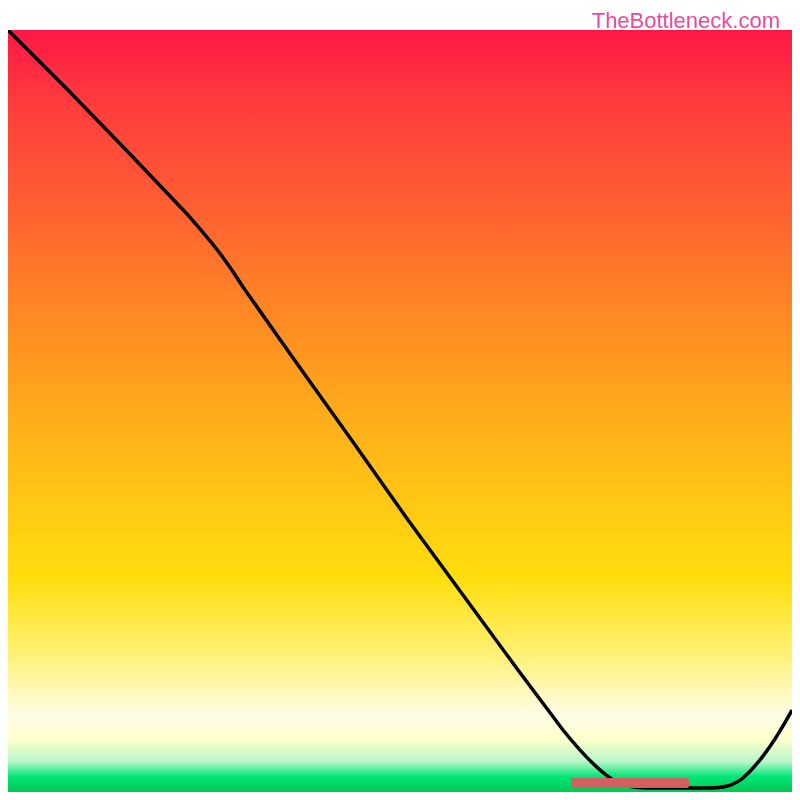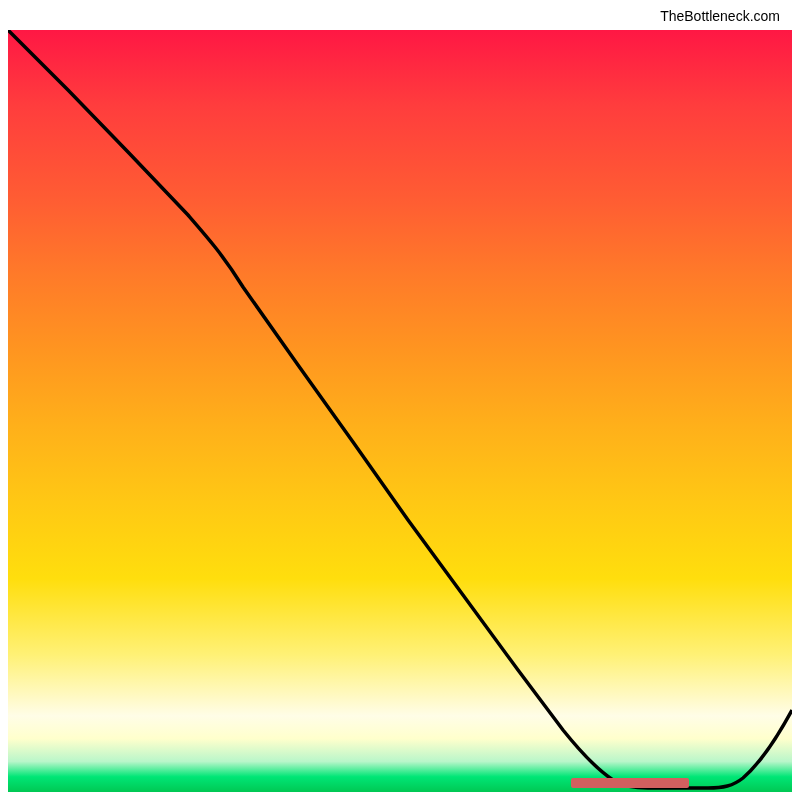--- a/index.html
+++ b/index.html
@@ -1,22 +1,22 @@
 <!DOCTYPE html>
 <html><head>
   <meta charset="utf-8">
   <style>
     * { margin: 0; padding: 0; box-sizing: border-box; }
     body { width: 800px; height: 800px; background: #fff; position: relative; font-family: Arial, sans-serif; }
     .watermark {
       position: absolute;
       top: 8px;
       right: 20px;
-      font-size: 14px;
-      color: #000000;
+      font-size: 22px;
+      color: #ec4899;
       font-weight: normal;
       z-index: 10;
     }
     .plot-area {
       position: absolute;
       top: 30px;
       left: 8px;
       width: 784px;
       height: 762px;
       background: linear-gradient(to bottom,

